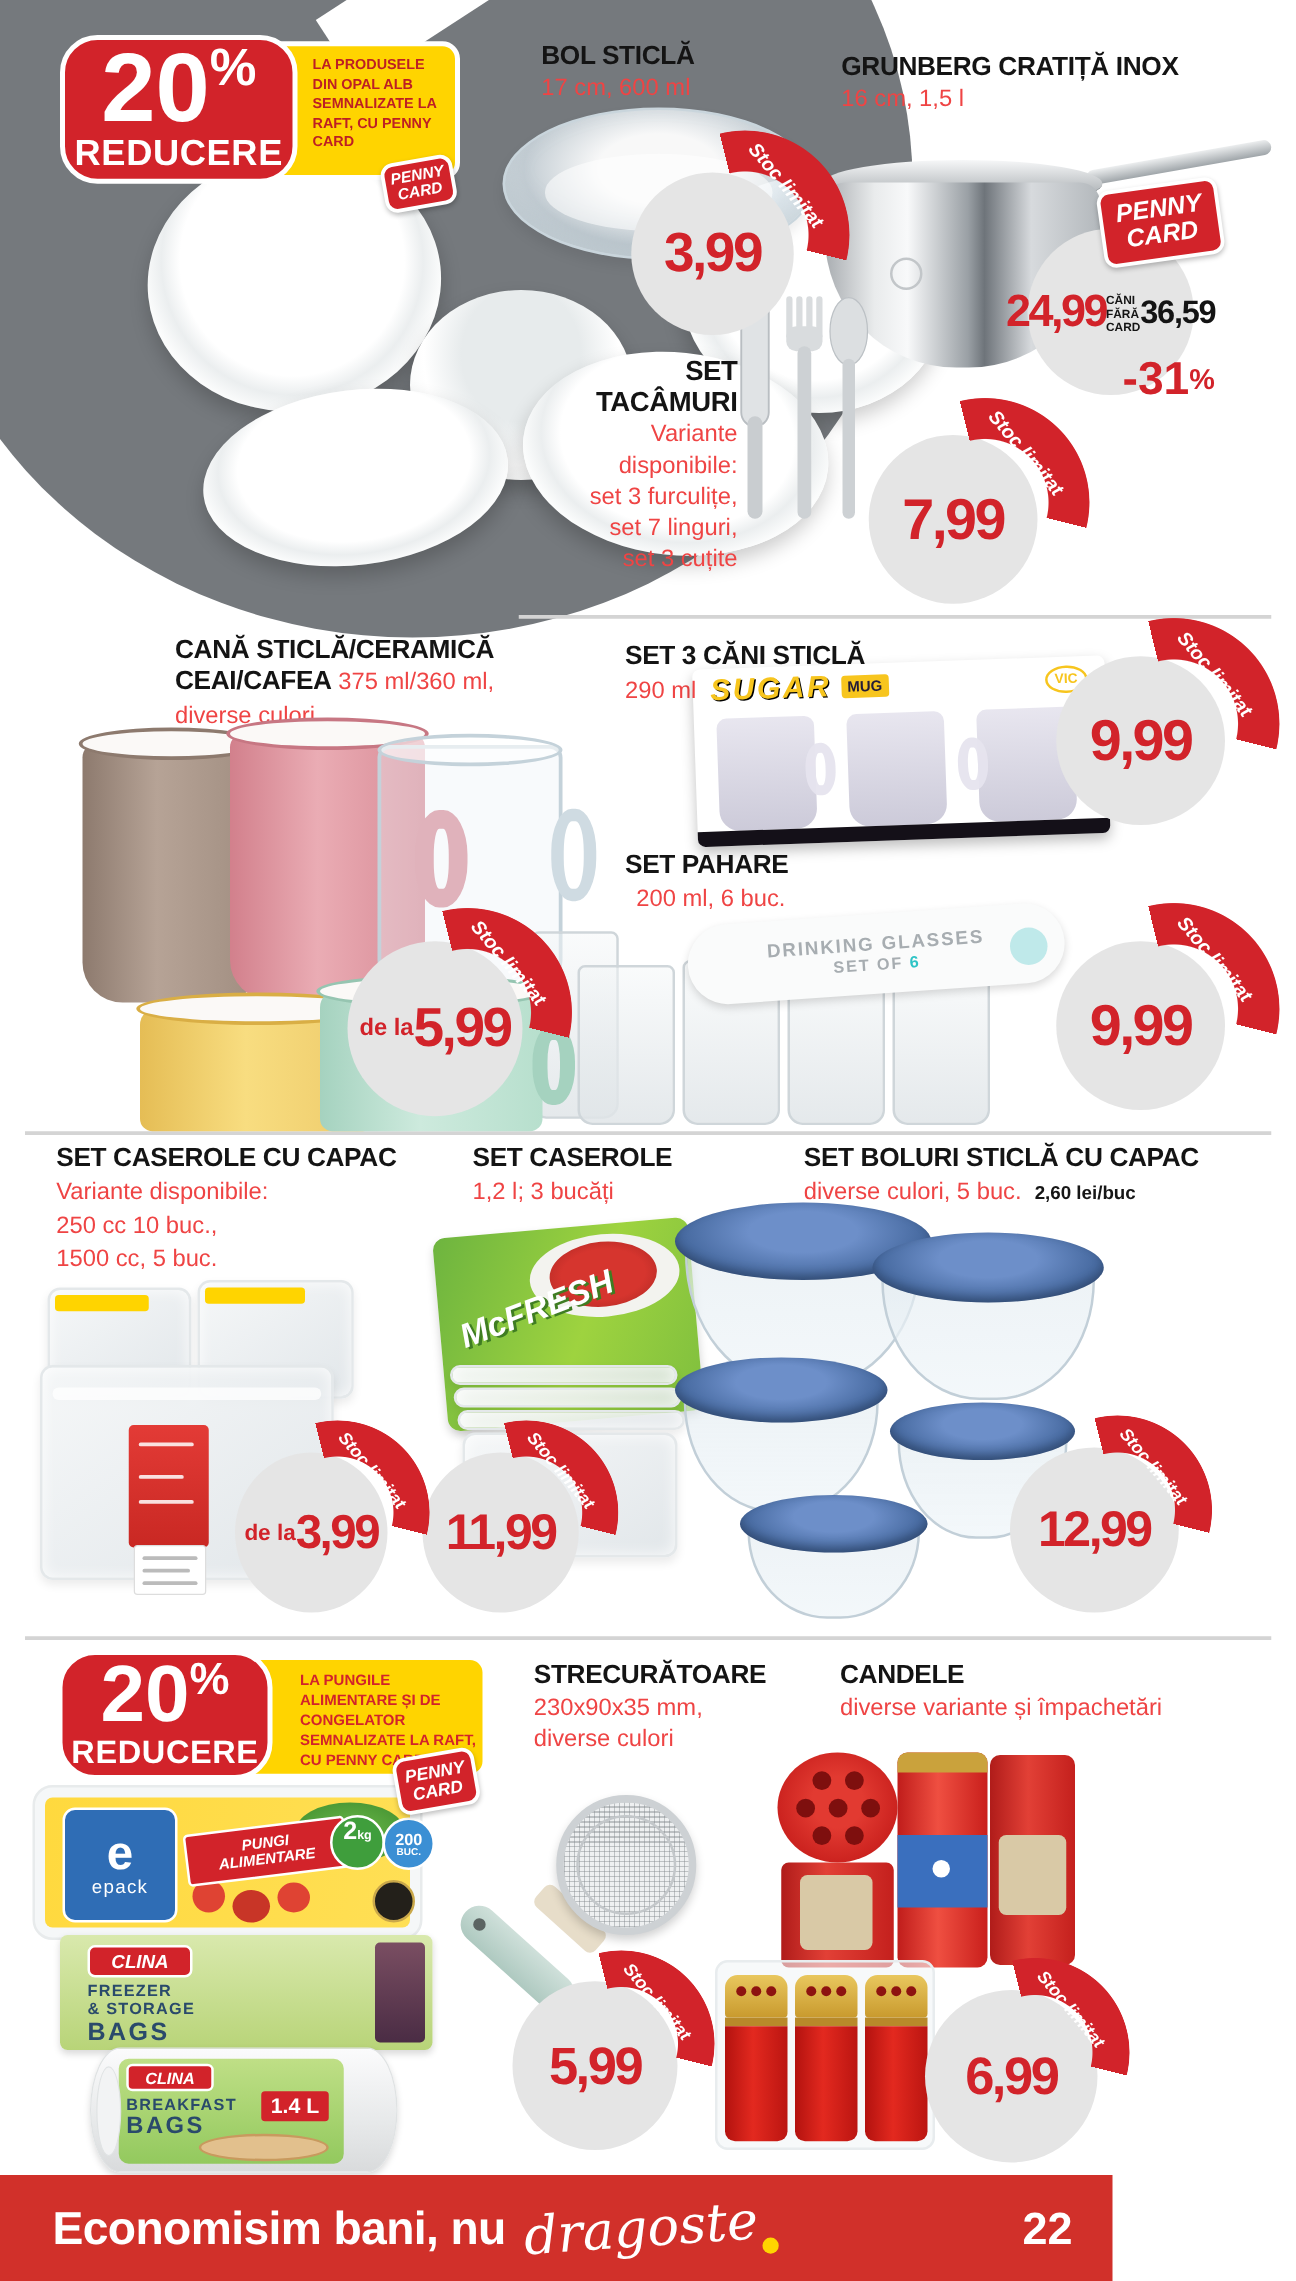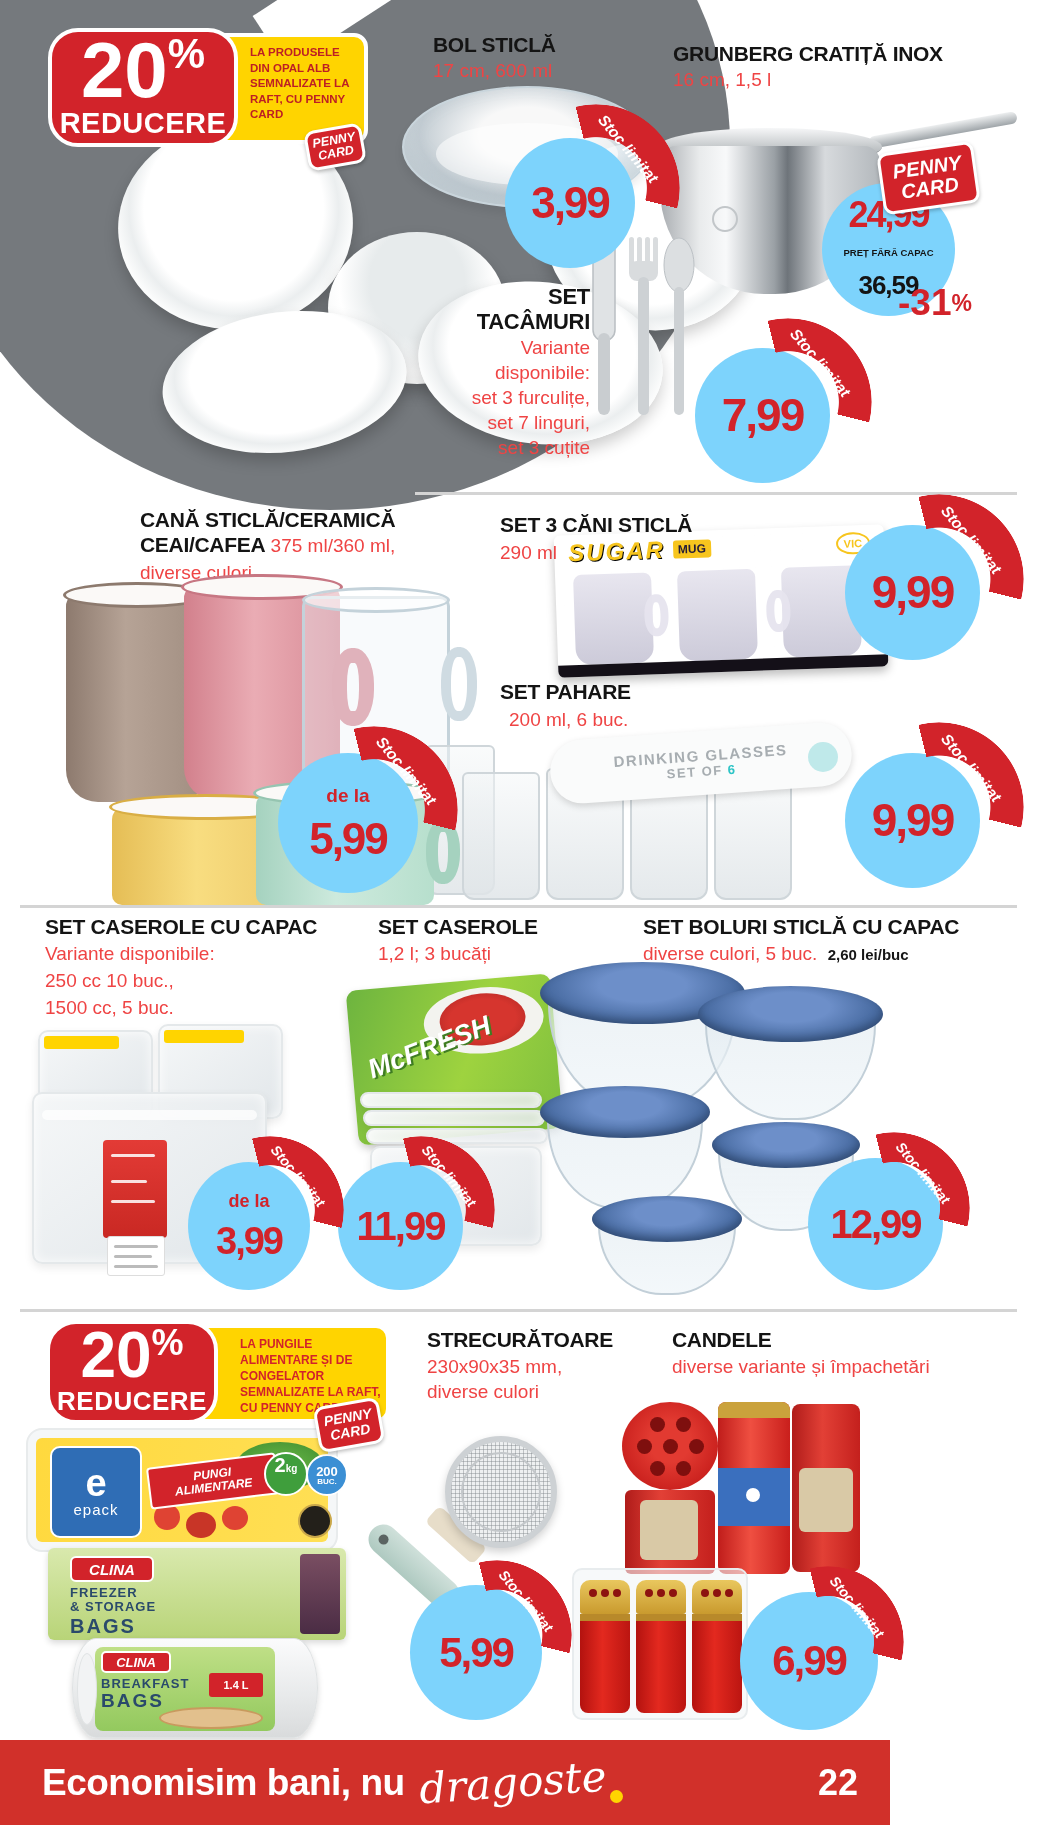--- a/index.html
+++ b/index.html
@@ -19,22 +19,22 @@
   background:radial-gradient(ellipse at 50% 34%, #e7ebec 0 38%, #ffffff 62%, #edf0f0 100%);
   box-shadow:0 8px 16px rgba(0,0,0,.20);}
 .pct-badge{position:absolute;background:#d2232a;border-radius:30px;color:#fff;text-align:center;
   z-index:3;border:4px solid #fff;display:flex;flex-direction:column;align-items:center;justify-content:center;}
 .pct-row{display:flex;align-items:flex-start;line-height:.9;font-weight:800;}
 .note-band{position:absolute;background:#ffd400;border-radius:14px;z-index:2;border:4px solid #fff;}
 .note-text{position:absolute;color:#bd1f24;font-weight:700;z-index:3;}
 .pcard{position:absolute;background:#d2232a;color:#fff;border:3px solid #fff;border-radius:10px;
   display:flex;flex-direction:column;align-items:center;justify-content:center;font-weight:700;
   font-style:italic;line-height:1.05;z-index:6;box-shadow:0 2px 4px rgba(0,0,0,.25);}
-.price{position:absolute;background:#7dd3fc;border-radius:50%;display:flex;flex-direction:column;
-  align-items:center;justify-content:center;z-index:5;color:#d2232a;font-weight:700;gap:12px;}
+.price{position:absolute;background:#e5e5e5;border-radius:50%;display:flex;flex-direction:row;
+  align-items:center;justify-content:center;z-index:5;color:#d2232a;font-weight:700;}
 .pv{letter-spacing:-2px;line-height:.95;font-weight:700;}
 .pp{font-size:19px;line-height:1;margin-bottom:1px;font-weight:700;}
 .rw{position:absolute;z-index:6;pointer-events:none;}
 .ra{position:absolute;inset:0;border-radius:50%;
   background:conic-gradient(from -14deg,#d2232a 0 118deg,rgba(0,0,0,0) 118deg 360deg);
   -webkit-mask:radial-gradient(closest-side,transparent 0 60%,#000 61% 99%,transparent 100%);
   mask:radial-gradient(closest-side,transparent 0 60%,#000 61% 99%,transparent 100%);}
 .rt{position:absolute;left:69%;top:27%;transform:translate(-50%,-50%) rotate(50deg);
   color:#fff;font-weight:700;font-style:italic;font-size:15.5px;white-space:nowrap;}
 .glassbowl{position:absolute;border-radius:50%;border:2px solid #c9d5dc;z-index:2;
@@ -112,21 +112,21 @@
     <div style="position:absolute;left:8px;top:10px;width:224px;height:38px;border-radius:50%;background:linear-gradient(#f6f7f8,#989ea2);border-bottom:2px solid #7d8488;"></div>
     <div style="position:absolute;left:10px;top:28px;width:220px;height:148px;border-radius:16px 16px 105px 105px;background:linear-gradient(90deg,#a9adb1 0,#e9ebec 18%,#f8f9fa 30%,#9aa0a5 52%,#6e747a 58%,#d7dadd 75%,#b3b8bc 100%);"></div>
     <div style="position:absolute;left:62px;top:88px;width:26px;height:26px;border:2px solid #c2c6c9;border-radius:50%;"></div>
   </div>
   <div class="pcard" style="left:880px;top:147px;width:97px;height:62px;font-size:20px;transform:rotate(-8deg);">
     <span>PENNY</span>
     <span>CARD</span>
   </div>
   <div class="price" style="left:822px;top:183px;width:133px;height:133px;">
     <span class="pv" style="font-size:36px;">24,99</span>
-    <span style="font-size:9.5px;font-weight:800;color:#141414;margin-top:3px;">PREȚ FĂRĂ CAPAC</span>
+    <span style="font-size:9.5px;font-weight:800;color:#141414;margin-top:3px;">CĂNI FĂRĂ CARD</span>
     <span style="font-size:26px;font-weight:800;color:#141414;letter-spacing:-1px;">36,59</span>
   </div>
   <div class="abs" style="left:898px;top:284px;z-index:6;display:flex;align-items:flex-start;color:#d2232a;font-weight:800;">
     <span style="font-size:37px;line-height:1;">-31</span>
     <span style="font-size:23px;line-height:1;margin-top:8px;">%</span>
   </div>
 
   <div class="abs" style="left:420px;top:284px;width:170px;text-align:right;z-index:2;">
     <div class="t" style="font-size:22px;">SET</div>
     <div class="t" style="font-size:22px;">TACÂMURI</div>
@@ -373,21 +373,21 @@
     <div style="position:absolute;left:252px;top:6px;width:40px;height:80px;border-radius:4px;background:linear-gradient(#7a4e62,#4a2c44);"></div>
   </div>
 
   <div class="abs" style="left:72px;top:1638px;width:246px;height:100px;z-index:2;background:linear-gradient(180deg,#fbfbfc,#e7e9ea 60%,#d9dbdc);border:1px solid #dfe2e3;border-radius:24px/50px;box-shadow:0 3px 6px rgba(0,0,0,.15);">
     <div style="position:absolute;left:22px;top:8px;width:180px;height:84px;background:linear-gradient(180deg,#bfdf86,#93c95e);border-radius:8px;">
       <div style="position:absolute;left:6px;top:4px;width:70px;height:22px;background:#d2232a;border:2px solid #fff;border-radius:5px;display:flex;align-items:center;justify-content:center;color:#fff;font-weight:700;font-style:italic;font-size:13px;">CLINA</div>
       <div style="position:absolute;left:6px;top:30px;color:#2a4a6b;font-weight:700;font-size:13px;letter-spacing:1px;line-height:1.1;">
         <div>BREAKFAST</div>
         <div style="font-size:19px;letter-spacing:2px;">BAGS</div>
       </div>
-      <div style="position:absolute;left:114px;top:26px;width:54px;height:24px;background:#d2232a;color:#fff;font-weight:700;font-size:11px;display:flex;align-items:center;justify-content:center;border-radius:3px;">1.4 L</div>
+      <div style="position:absolute;left:114px;top:26px;width:54px;height:24px;background:#d2232a;color:#fff;font-weight:700;font-size:17px;display:flex;align-items:center;justify-content:center;border-radius:3px;">1.4 L</div>
       <div style="position:absolute;left:64px;top:60px;width:104px;height:22px;border-radius:50%;background:#e2c08d;border:2px solid #c89a5e;"></div>
     </div>
     <div style="position:absolute;left:4px;top:14px;width:20px;height:72px;border-radius:50%;background:#f2f3f4;border:1px solid #e0e3e4;"></div>
   </div>
 
   <div class="abs t" style="left:427px;top:1328px;">STRECURĂTOARE</div>
   <div class="abs s" style="left:427px;top:1354px;">230x90x35 mm,</div>
   <div class="abs s" style="left:427px;top:1379px;">diverse culori</div>
   <div class="abs" style="left:424px;top:1524px;width:64px;height:22px;background:#e7ddc9;border-radius:6px;transform:rotate(42deg);z-index:2;"></div>
   <div class="abs" style="left:358px;top:1552px;width:112px;height:30px;background:linear-gradient(#cfe0da,#aec9c0);border-radius:15px;transform:rotate(42deg);z-index:2;">

